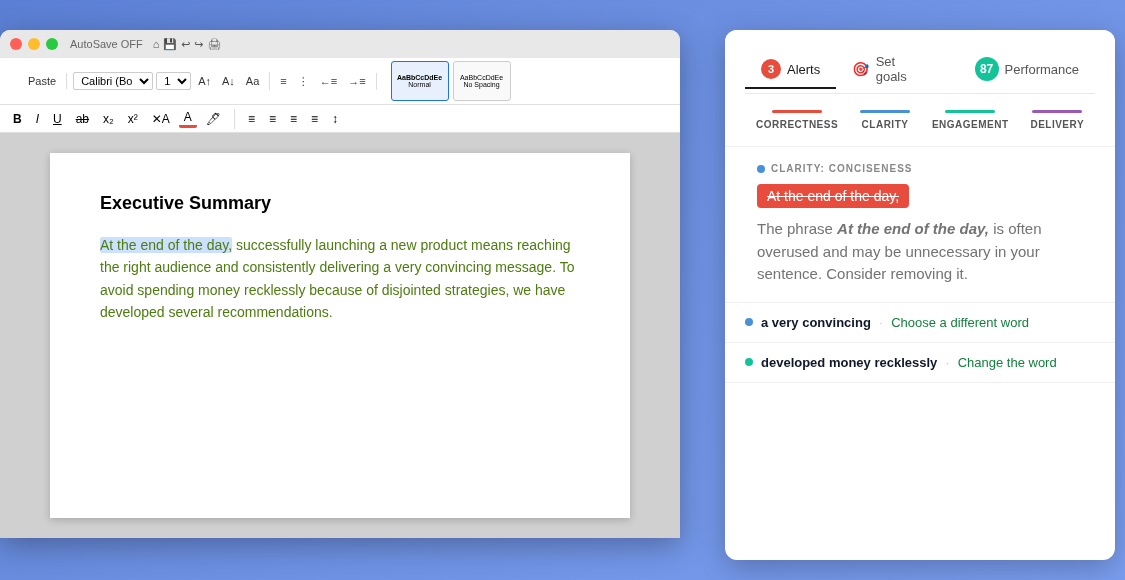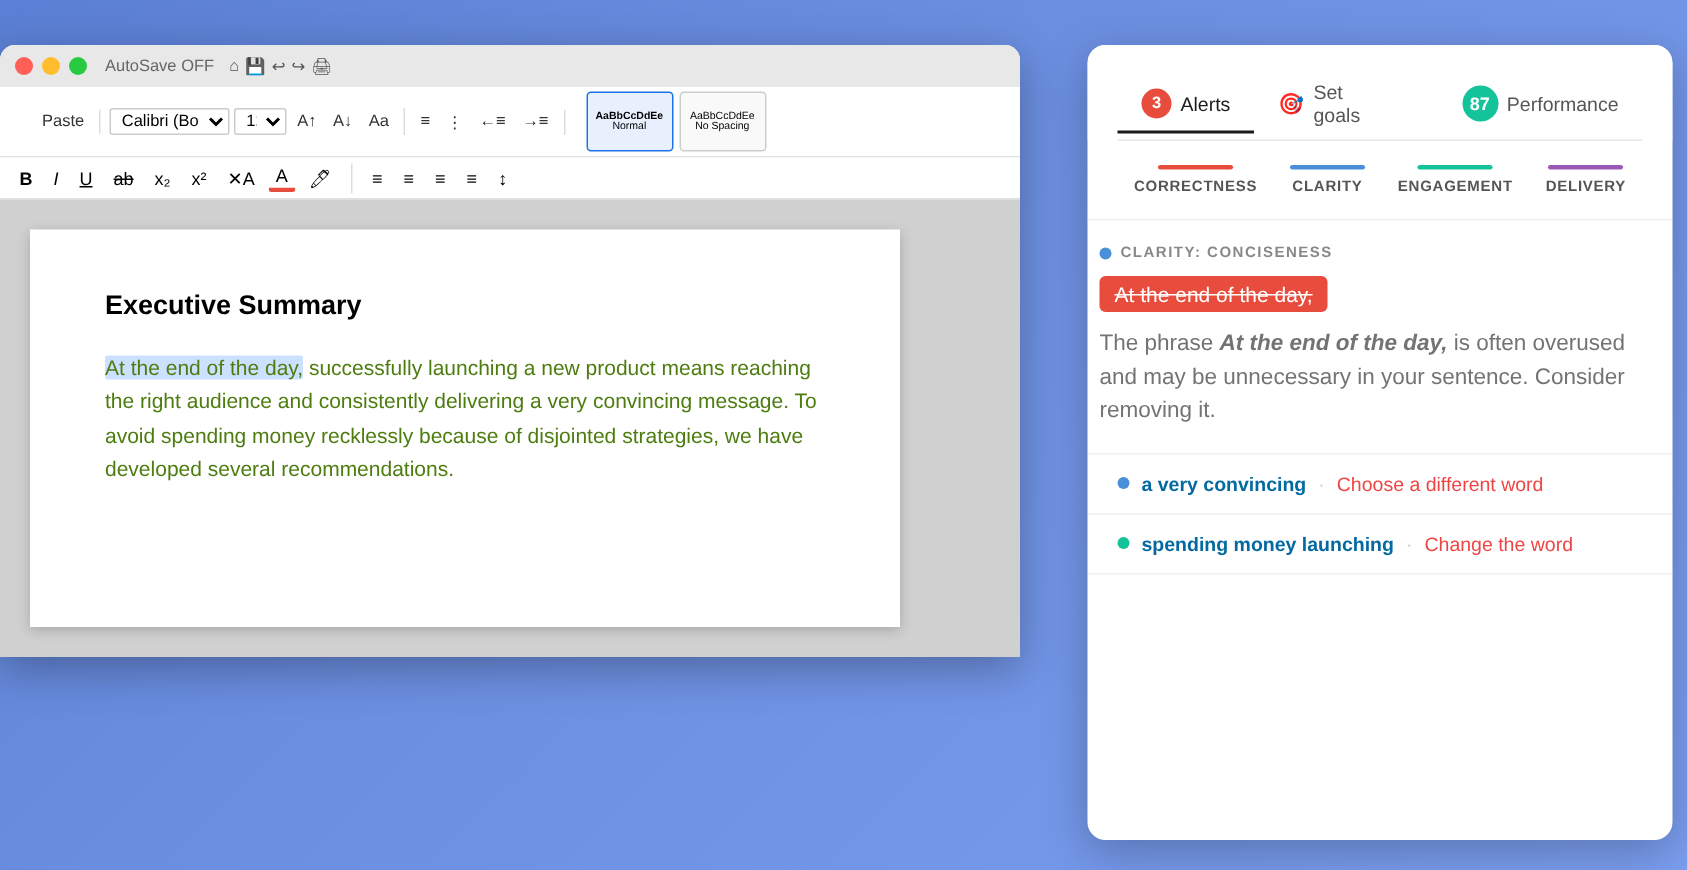--- a/index.html
+++ b/index.html
@@ -11,21 +11,21 @@
       font-family: -apple-system, BlinkMacSystemFont, 'Segoe UI', sans-serif;
       position: relative;
     }
 
     
     .word-window {
       position: absolute;
       left: 0;
       top: 30px;
       width: 680px;
-      height: 408px;
+      height: 508px;
       background: #fff;
       border-radius: 10px 10px 0 0;
       box-shadow: 0 8px 30px rgba(0,0,0,0.3);
       overflow: hidden;
       display: flex;
       flex-direction: column;
     }
 
     .title-bar {
       background: #e8e8e8;
@@ -176,21 +176,21 @@
 
     .style-box.active {
       border: 1px solid #1a73e8;
       background: #e8f0fe;
     }
 
     .doc-area {
       flex: 1;
       background: #d0d0d0;
       display: flex;
-      justify-content: flex-start;
+      justify-content: center;
       padding: 20px;
       overflow: hidden;
     }
 
     .doc-page {
       background: #fff;
       width: 580px;
       padding: 40px 50px;
       box-shadow: 0 2px 8px rgba(0,0,0,0.2);
     }
@@ -359,21 +359,21 @@
     }
 
     
     .alert-content {
       flex: 1;
       overflow-y: auto;
       padding: 0;
     }
 
     .alert-section {
-      padding: 16px 8px;
+      padding: 16px 32px;
       border-bottom: 1px solid #f0f0f0;
     }
 
     .alert-category-label {
       font-size: 10px;
       font-weight: 600;
       color: #888;
       letter-spacing: 1px;
       text-transform: uppercase;
       margin-bottom: 10px;
@@ -418,26 +418,26 @@
       border-bottom: 1px solid #f0f0f0;
       display: flex;
       align-items: center;
       gap: 8px;
       cursor: pointer;
     }
 
     .suggestion-text {
       font-size: 13px;
       font-weight: 600;
-      color: #0369a1;
+      color: #0f172a;
     }
 
     .suggestion-action {
       font-size: 13px;
-      color: #ef4444;
+      color: #15803d;
     }
   </style>
 </head>
 <body>
 
 <div class="word-window">
 
   <div class="title-bar">
     <span class="traffic-light tl-red"></span>
     <span class="traffic-light tl-yellow"></span>
@@ -568,18 +568,18 @@
 
     <div class="suggestion-item">
       <div class="alert-dot dot-blue"></div>
       <span class="suggestion-text">a very convincing</span>
       <span style="color:#ccc;font-size:13px;">·</span>
       <span class="suggestion-action">Choose a different word</span>
     </div>
 
     <div class="suggestion-item">
       <div class="alert-dot dot-green"></div>
-      <span class="suggestion-text">spending money launching</span>
+      <span class="suggestion-text">developed money recklessly</span>
       <span style="color:#ccc;font-size:13px;">·</span>
       <span class="suggestion-action">Change the word</span>
     </div>
   </div>
 </div>
 
 </body></html>

